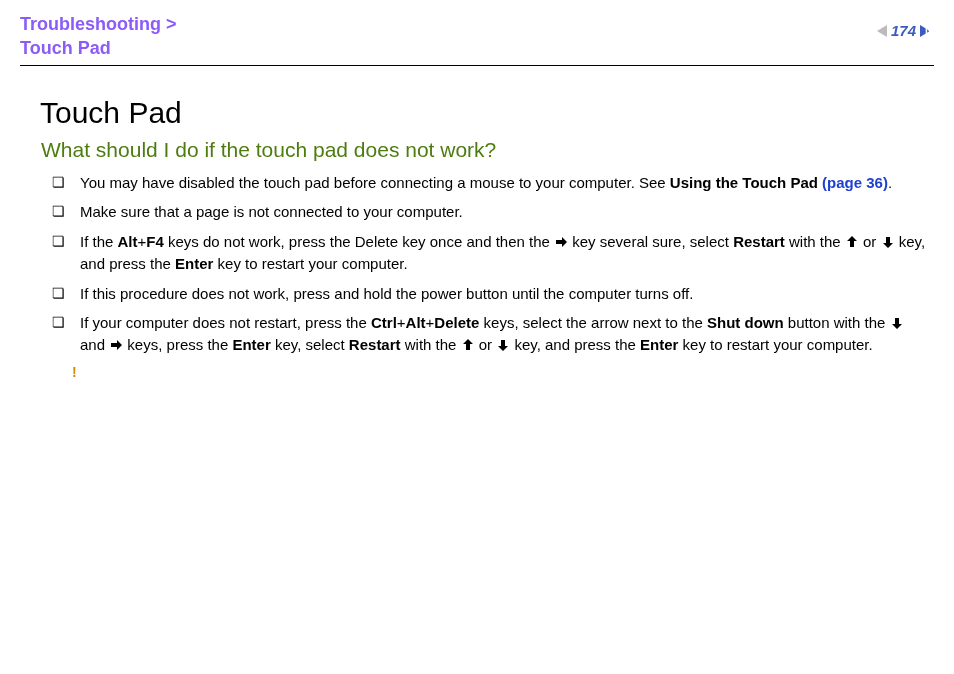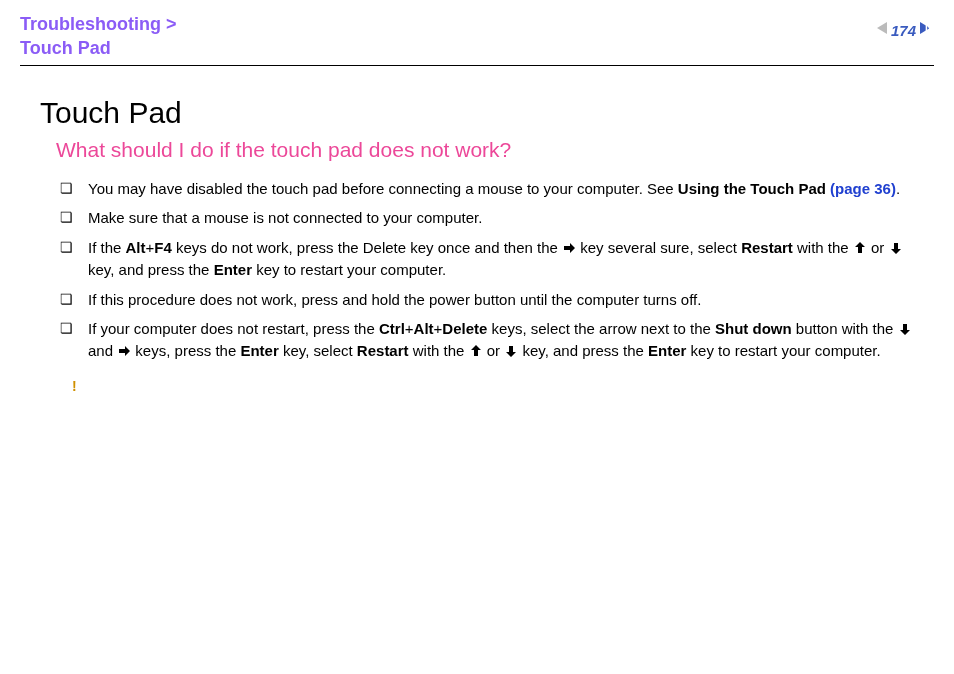--- a/index.html
+++ b/index.html
@@ -1,28 +1,28 @@
 <!DOCTYPE html>
 <html><head>
 <meta charset="utf-8">
 <style>
   html,body{margin:0;padding:0;font-family:Arial,Helvetica,sans-serif;color:#000;background:#fff;}
   .page{width:954px;height:674px;box-sizing:border-box;padding:12px 20px 0 20px;position:relative;}
   .header{display:flex;justify-content:space-between;align-items:flex-start;border-bottom:1px solid #000;padding-bottom:4px;}
   .breadcrumb{font-size:18px;font-weight:bold;color:#8b5cf6;line-height:1.35;}
-  .pagenav{display:flex;gap:4px;margin-top:10px;}
+  .pagenav{display:flex;align-items:center;gap:4px;margin-top:10px;}
   .pagenum{font-style:italic;font-weight:bold;color:#3a5bbf;font-size:15px;}
   .tri{width:0;height:0;border-style:solid;display:inline-block;}
   .tri.left{border-width:6px 10px 6px 0;border-color:transparent #bbb transparent transparent;}
   .tri.right{border-width:6px 0 6px 10px;border-color:transparent transparent transparent #3a5bbf;}
   .N{font-size:11px;font-weight:bold;color:#fff;display:inline-block;width:0;position:relative;left:-9px;top:-1px;}
   .content{padding:20px 0 0 20px;}
   h1{font-weight:normal;font-size:30px;margin:10px 0 8px 0;}
-  h2{font-weight:normal;font-size:21px;color:#ec4899;margin:6px 0 10px 16px;}
-  ul.bullets{list-style:none;padding:0;margin:16px;}
+  h2{font-weight:normal;font-size:21px;color:#4d7c0f;margin:6px 0 10px 1px;}
+  ul.bullets{list-style:none;padding:0;margin:8px;}
   ul.bullets>li{position:relative;padding-left:32px;font-size:15px;line-height:1.45;margin-bottom:8px;}
   ul.bullets>li::before{content:"❏";position:absolute;left:4px;top:0;font-size:14px;}
   .b{font-weight:bold;}
   .link{color:#2040d0;font-weight:bold;}
   .arrow{display:inline-block;position:relative;top:2px;}
   .arrow svg{width:14px;height:14px;display:block;}
   .warn{color:#d09000;font-weight:bold;font-size:14px;padding-left:32px;margin-top:6px;}
   .note{font-size:13.5px;padding-left:32px;line-height:1.4;}
   .segs span{white-space:pre-wrap;}
 </style>
@@ -41,21 +41,21 @@
       <span class="tri right"></span>
       <span class="N">N</span>
     </div>
   </div>
 
   <div class="content">
     <h1>Touch Pad</h1>
     <h2>What should I do if the touch pad does not work?</h2>
     <ul class="bullets" id="bullets">
         <li class="segs"><span>You may have disabled the touch pad before connecting a mouse to your computer. See </span><span class="b">Using the Touch Pad </span><span class="link">(page 36)</span><span>.</span></li>
-        <li class="segs"><span>Make sure that a mouse is not connected to your computer.</span></li>
+        <li class="segs"><span>Make sure that a page is not connected to your computer.</span></li>
         <li class="segs"><span>If the </span><span class="b">Alt</span><span>+</span><span class="b">F4</span><span> keys do not work, press the Delete key once and then the </span><span class="arrow"><svg viewBox="0 0 14 14">
               <path d="M2 5 L8 5 L8 2 L13 7 L8 12 L8 9 L2 9 Z" fill="#000"></path>
             </svg></span><span> key several sure, select </span><span class="b">Restart</span><span> with the </span><span class="arrow"><svg viewBox="0 0 14 14">
               <path d="M5 12 L5 6 L2 6 L7 1 L12 6 L9 6 L9 12 Z" fill="#000"></path>
             </svg></span><span> or </span><span class="arrow"><svg viewBox="0 0 14 14">
               <path d="M5 2 L5 8 L2 8 L7 13 L12 8 L9 8 L9 2 Z" fill="#000"></path>
             </svg></span><span> key, and press the </span><span class="b">Enter</span><span> key to restart your computer.</span></li>
         <li class="segs"><span>If this procedure does not work, press and hold the power button until the computer turns off.</span></li>
         <li class="segs"><span>If your computer does not restart, press the </span><span class="b">Ctrl</span><span>+</span><span class="b">Alt</span><span>+</span><span class="b">Delete</span><span> keys, select the arrow next to the </span><span class="b">Shut down</span><span> button with the </span><span class="arrow"><svg viewBox="0 0 14 14">
               <path d="M5 2 L5 8 L2 8 L7 13 L12 8 L9 8 L9 2 Z" fill="#000"></path>

